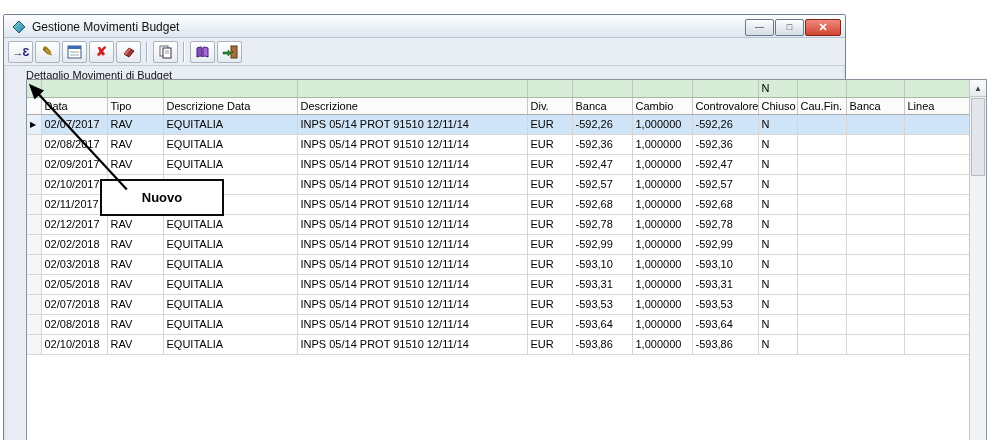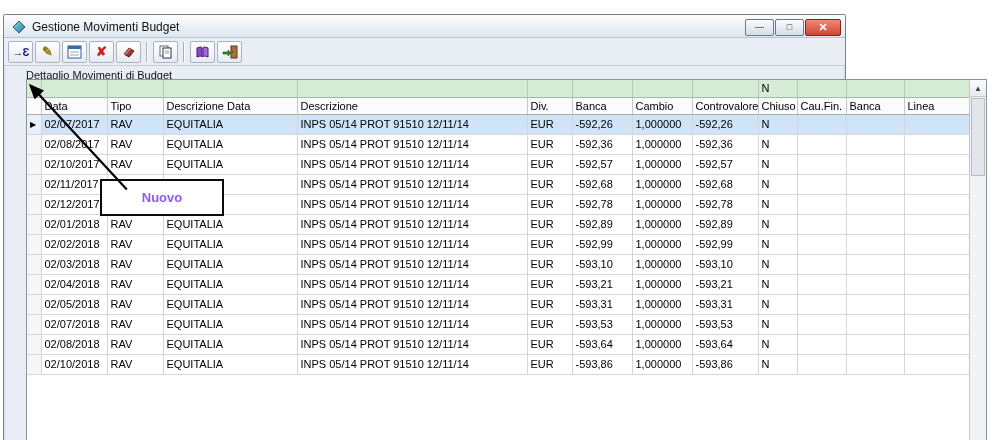--- a/index.html
+++ b/index.html
@@ -81,21 +81,21 @@
   .vs-up {
     height:17px; border-bottom:1px solid #c6c6c6; background:linear-gradient(#fafbfc,#e8ebee);
     display:flex; align-items:center; justify-content:center; font-size:8px; color:#444;
   }
   .vs-thumb { position:absolute; left:1px; right:1px; top:18px; height:78px; background:#e2e6ea; border:1px solid #b4bcc4; }
   
   .ann-box {
     position:absolute; left:96px; top:164px; width:124px; height:37px;
     background:#ffffff; border:2px solid #0b0b0b; z-index:5;
     display:flex; align-items:center; justify-content:center;
-    font-size:13px; font-weight:bold; color:#8b5cf6;
+    font-size:13px; font-weight:bold; color:#000000;
   }
   .ann-svg { position:absolute; left:0; top:0; width:100%; height:100%; z-index:6; pointer-events:none; }
 </style>
 </head>
 <body>
 
 <div class="window">
 
   <div class="titlebar">
     <svg width="14" height="14" viewBox="0 0 14 14">
@@ -241,20 +241,35 @@
     <td class="num">-592,36</td>
     <td class="num">1,000000</td>
     <td class="num">-592,36</td>
     <td class="ctr">N</td>
     <td></td>
     <td></td>
     <td></td>
   </tr>
           <tr class="data-row">
     <td class="sel"></td>
+    <td>02/09/2017</td>
+    <td>RAV</td>
+    <td>EQUITALIA</td>
+    <td>INPS 05/14 PROT 91510 12/11/14</td>
+    <td>EUR</td>
+    <td class="num">-592,47</td>
+    <td class="num">1,000000</td>
+    <td class="num">-592,47</td>
+    <td class="ctr">N</td>
+    <td></td>
+    <td></td>
+    <td></td>
+  </tr>
+          <tr class="data-row">
+    <td class="sel"></td>
     <td>02/10/2017</td>
     <td>RAV</td>
     <td>EQUITALIA</td>
     <td>INPS 05/14 PROT 91510 12/11/14</td>
     <td>EUR</td>
     <td class="num">-592,57</td>
     <td class="num">1,000000</td>
     <td class="num">-592,57</td>
     <td class="ctr">N</td>
     <td></td>
@@ -286,35 +301,20 @@
     <td class="num">-592,78</td>
     <td class="num">1,000000</td>
     <td class="num">-592,78</td>
     <td class="ctr">N</td>
     <td></td>
     <td></td>
     <td></td>
   </tr>
           <tr class="data-row">
     <td class="sel"></td>
-    <td>02/01/2018</td>
-    <td>RAV</td>
-    <td>EQUITALIA</td>
-    <td>INPS 05/14 PROT 91510 12/11/14</td>
-    <td>EUR</td>
-    <td class="num">-592,89</td>
-    <td class="num">1,000000</td>
-    <td class="num">-592,89</td>
-    <td class="ctr">N</td>
-    <td></td>
-    <td></td>
-    <td></td>
-  </tr>
-          <tr class="data-row">
-    <td class="sel"></td>
     <td>02/02/2018</td>
     <td>RAV</td>
     <td>EQUITALIA</td>
     <td>INPS 05/14 PROT 91510 12/11/14</td>
     <td>EUR</td>
     <td class="num">-592,99</td>
     <td class="num">1,000000</td>
     <td class="num">-592,99</td>
     <td class="ctr">N</td>
     <td></td>
@@ -324,35 +324,20 @@
           <tr class="data-row">
     <td class="sel"></td>
     <td>02/03/2018</td>
     <td>RAV</td>
     <td>EQUITALIA</td>
     <td>INPS 05/14 PROT 91510 12/11/14</td>
     <td>EUR</td>
     <td class="num">-593,10</td>
     <td class="num">1,000000</td>
     <td class="num">-593,10</td>
-    <td class="ctr">N</td>
-    <td></td>
-    <td></td>
-    <td></td>
-  </tr>
-          <tr class="data-row">
-    <td class="sel"></td>
-    <td>02/04/2018</td>
-    <td>RAV</td>
-    <td>EQUITALIA</td>
-    <td>INPS 05/14 PROT 91510 12/11/14</td>
-    <td>EUR</td>
-    <td class="num">-593,21</td>
-    <td class="num">1,000000</td>
-    <td class="num">-593,21</td>
     <td class="ctr">N</td>
     <td></td>
     <td></td>
     <td></td>
   </tr>
           <tr class="data-row">
     <td class="sel"></td>
     <td>02/05/2018</td>
     <td>RAV</td>
     <td>EQUITALIA</td>

